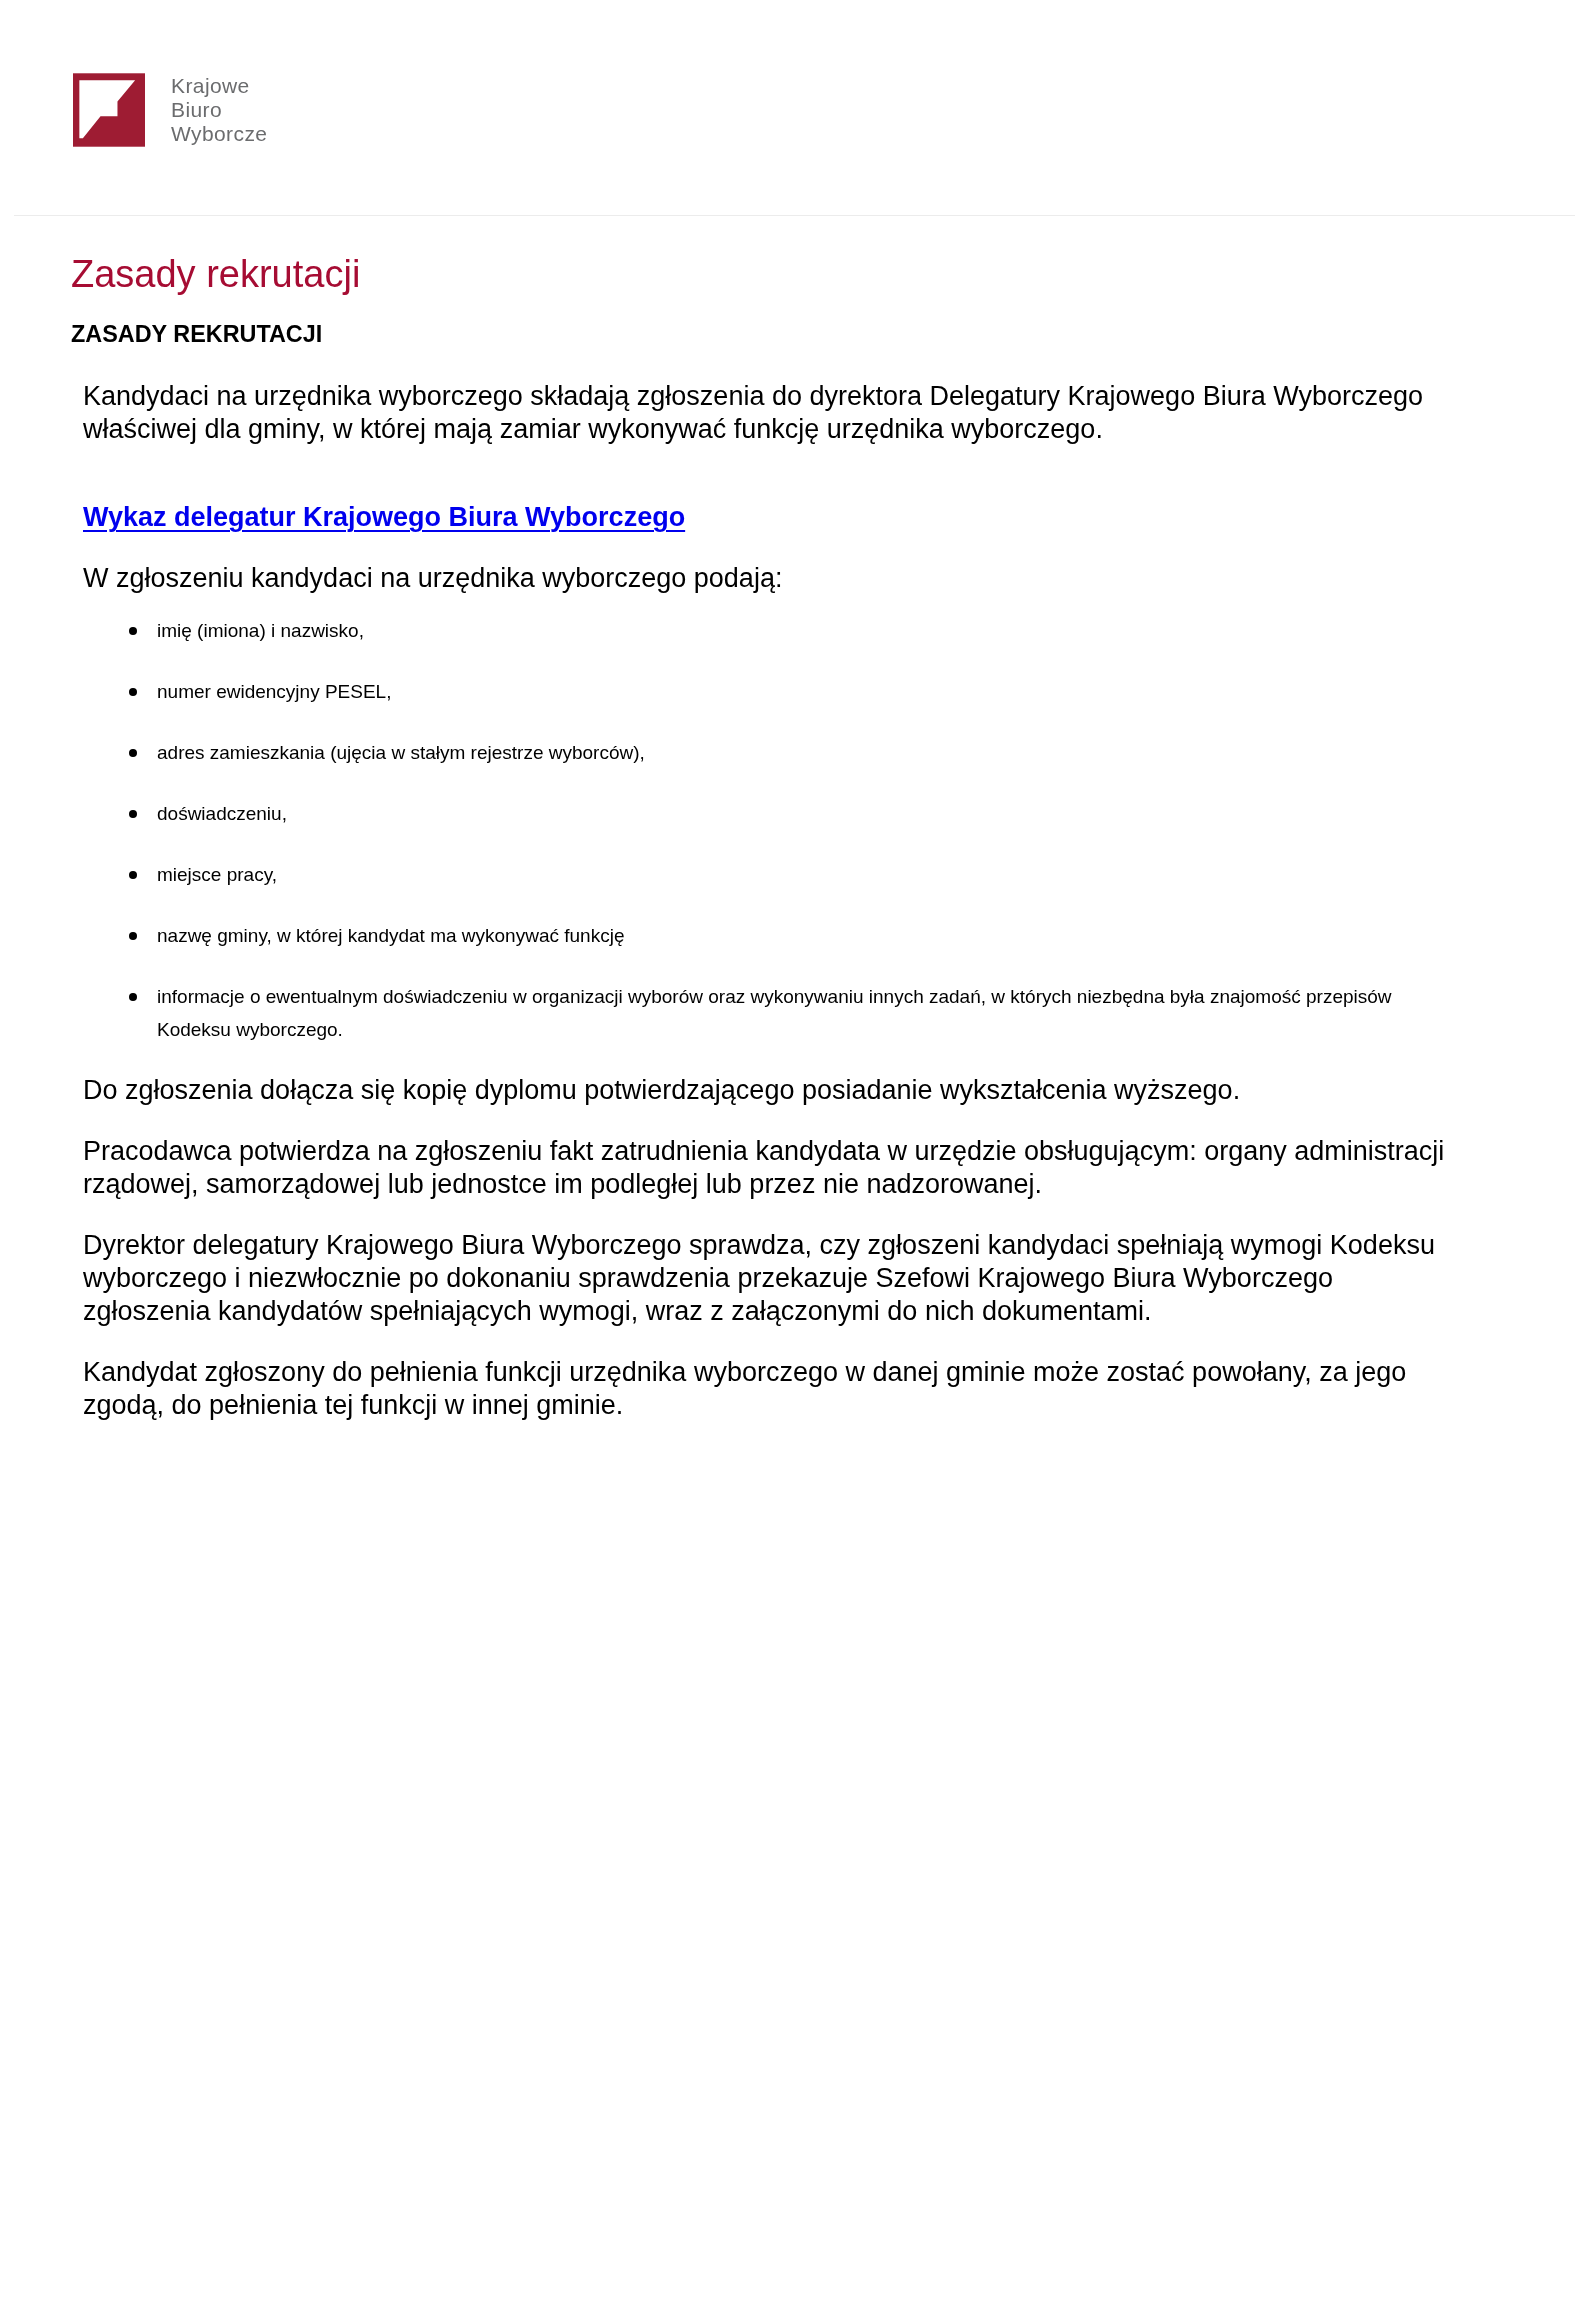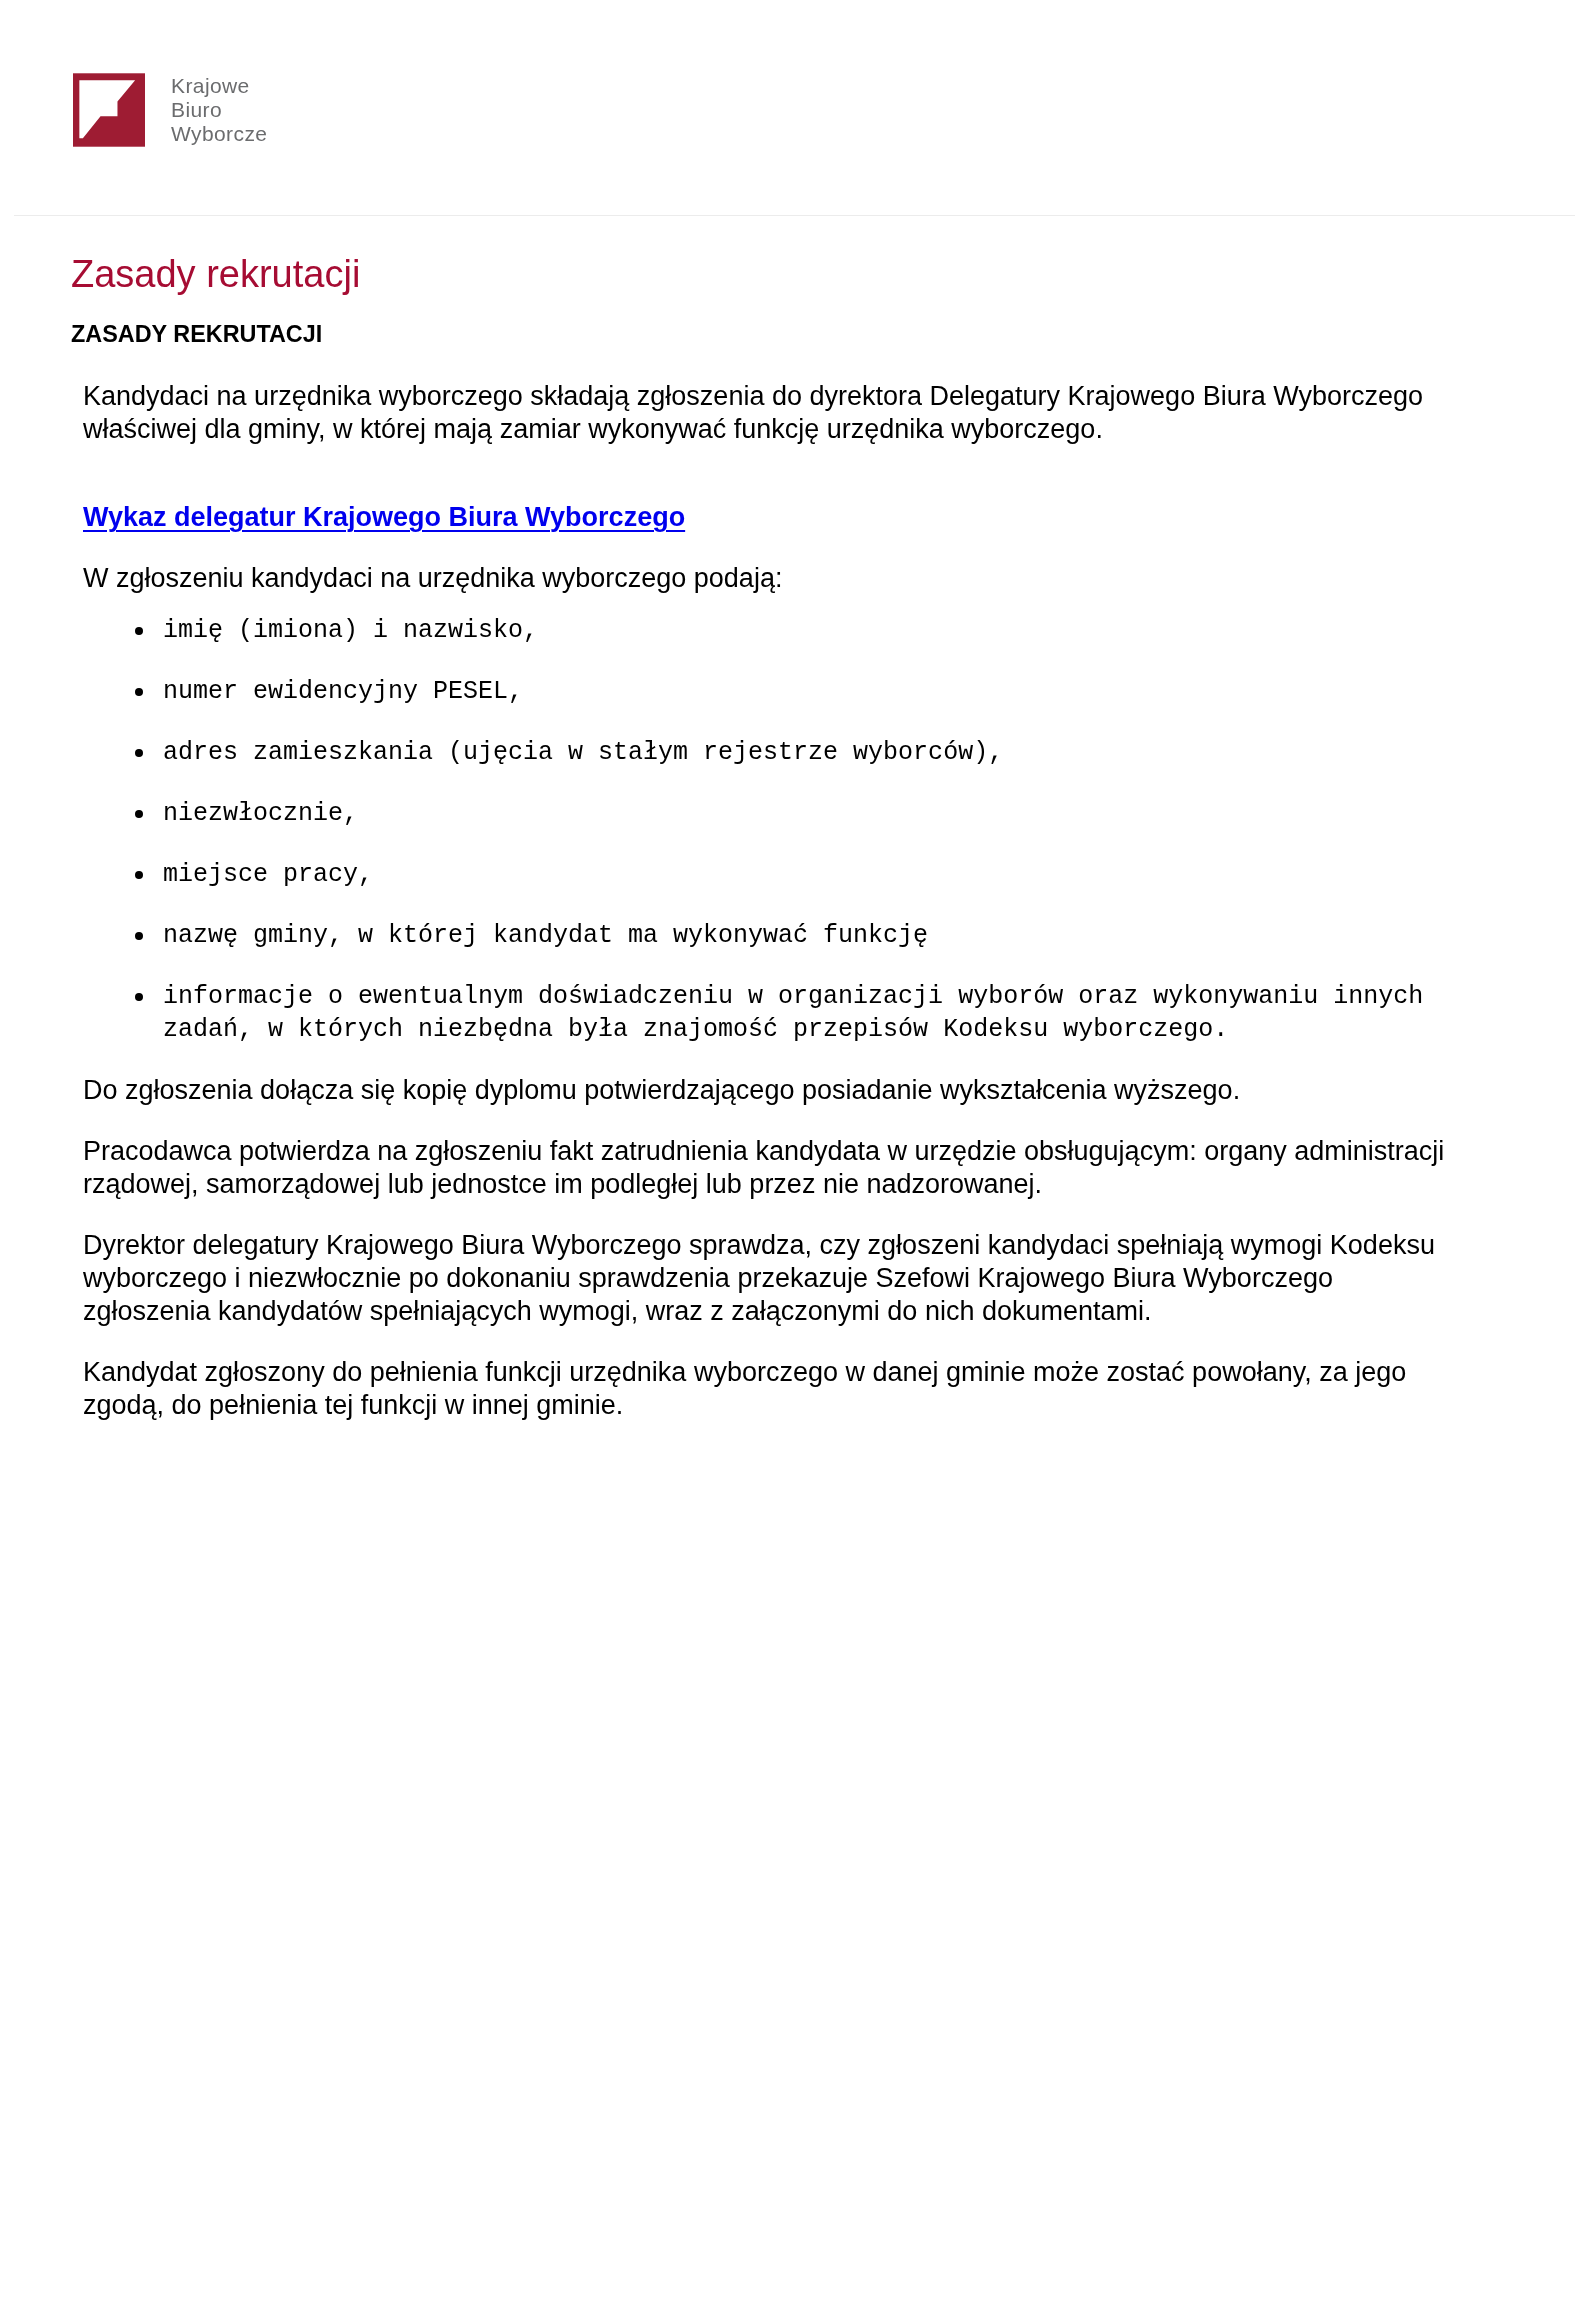--- a/index.html
+++ b/index.html
@@ -36,23 +36,22 @@
   p.link-par{margin-top:55px;}
   p.list-intro-par{margin-top:28px;}
   a.doc-link{
     color:#0000ee;font-weight:700;text-decoration:underline;
     text-decoration-thickness:2.1px;text-underline-offset:3.5px;
   }
   ul.req-list{
     list-style:none;margin:19px 0 0 0;padding:0 0 0 79px;
   }
   ul.req-list li{
-    position:relative;font-size:25px;line-height:33px;
-    margin:0 0 28px 13px;
-    font-family:Liberation Mono, monospace;
+    position:relative;font-size:19px;line-height:33px;
+    margin:0 0 28px 7px;
   }
   ul.req-list li::before{
     content:"";position:absolute;left:-28px;top:12.8px;
     width:7.8px;height:7.8px;border-radius:50%;background:#000;
   }
 </style>
 </head>
 <body>
 
 <header class="site-header">
@@ -79,21 +78,21 @@
   <p class="body-par link-par">
     <a href="#" class="doc-link">Wykaz delegatur Krajowego Biura Wyborczego</a>
   </p>
 
   <p class="body-par list-intro-par">W zgłoszeniu kandydaci na urzędnika wyborczego podają:</p>
 
   <ul class="req-list">
     <li>imię (imiona) i nazwisko,</li>
     <li>numer ewidencyjny PESEL,</li>
     <li>adres zamieszkania (ujęcia w stałym rejestrze wyborców),</li>
-    <li>niezwłocznie,</li>
+    <li>doświadczeniu,</li>
     <li>miejsce pracy,</li>
     <li>nazwę gminy, w której kandydat ma wykonywać funkcję</li>
     <li>informacje o ewentualnym doświadczeniu w organizacji wyborów oraz wykonywaniu innych zadań, w których niezbędna była znajomość przepisów Kodeksu wyborczego.</li>
   </ul>
 
   <p class="body-par">Do zgłoszenia dołącza się kopię dyplomu potwierdzającego posiadanie wykształcenia wyższego.</p>
   <p class="body-par">Pracodawca potwierdza na zgłoszeniu fakt zatrudnienia kandydata w urzędzie obsługującym: organy administracji rządowej, samorządowej lub jednostce im podległej lub przez nie nadzorowanej.</p>
   <p class="body-par">Dyrektor delegatury Krajowego Biura Wyborczego sprawdza, czy zgłoszeni kandydaci spełniają wymogi Kodeksu wyborczego i niezwłocznie po dokonaniu sprawdzenia przekazuje Szefowi Krajowego Biura Wyborczego zgłoszenia kandydatów spełniających wymogi, wraz z załączonymi do nich dokumentami.</p>
   <p class="body-par">Kandydat zgłoszony do pełnienia funkcji urzędnika wyborczego w danej gminie może zostać powołany, za jego zgodą, do pełnienia tej funkcji w innej gminie.</p>
 </main>

